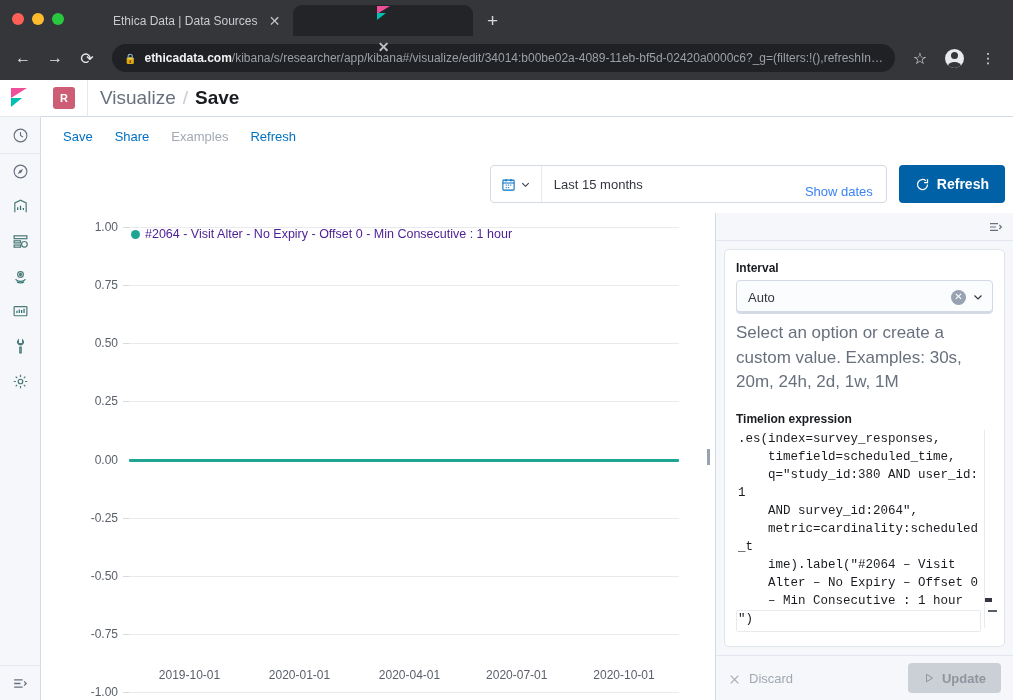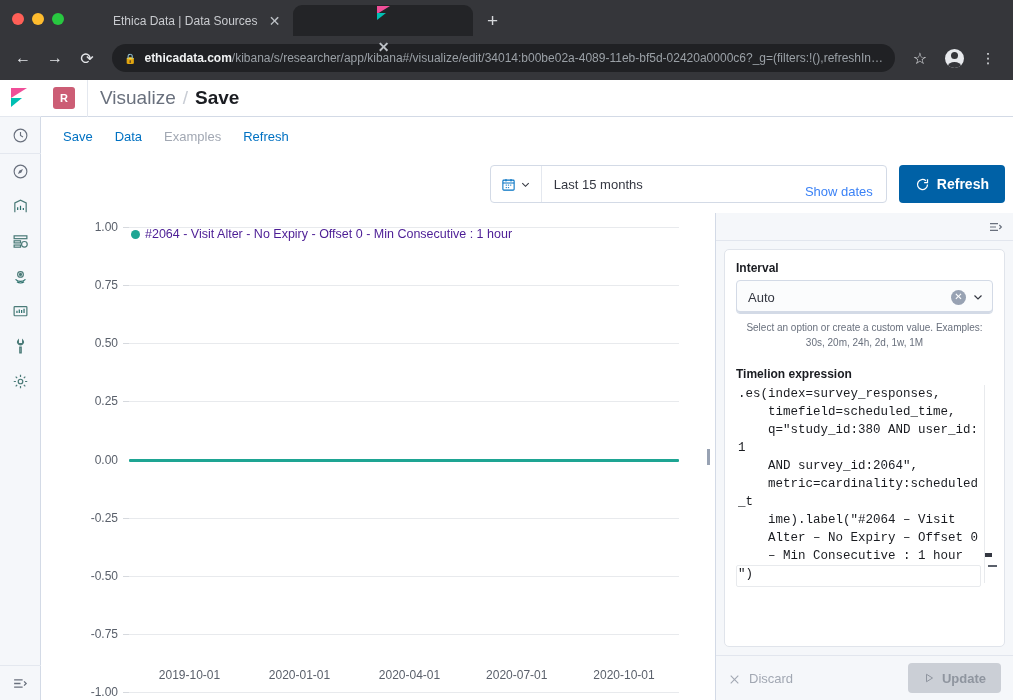--- a/index.html
+++ b/index.html
@@ -257,21 +257,21 @@
     padding: 0 8px 0 11px; gap: 6px;
     box-shadow: inset 0 -2px 0 #d3dae6;
   }
   .combo-value { flex: 1 1 auto; font-size: 13px; color: #343741; }
   .combo-clear {
     width: 15px; height: 15px; border-radius: 50%;
     background: #98a2b3; color: #fff; font-size: 10px;
     display: flex; align-items: center; justify-content: center; line-height: 1;
   }
   .combo-chev { color: #343741; font-size: 10px; display: flex; align-items: center; }
-  .help-text { font-size: 10px; color: #69707d; margin-top: 7px; line-height: 1.45; text-align: center; }
+  .help-text { font-size: 17px; color: #69707d; margin-top: 7px; line-height: 1.45; }
   .expr-label { font-size: 12px; font-weight: bold; color: #1a1c21; margin: 17px 0 0 0; }
   .expr-box { position: relative; margin-top: 2px; }
   .expr-text {
     font-family: "Liberation Mono", monospace;
     font-size: 12.5px; line-height: 18px; color: #1a1c21;
     white-space: pre-wrap; word-break: break-all;
     padding: 2px 14px 2px 2px;
   }
   .expr-scrollbar {
     position: absolute; top: 2px; right: 0; width: 9px; bottom: 2px;
@@ -460,21 +460,21 @@
       <div class="hdr-sep"></div>
       <div class="breadcrumb">
         <span class="crumb-link">Visualize</span>
         <span class="crumb-sep">/</span>
         <span class="crumb-current">Save</span>
       </div>
     </div>
 
     <div class="action-bar">
       <span class="action-link">Save</span>
-      <span class="action-link">Data</span>
+      <span class="action-link">Share</span>
       <span class="action-link disabled">Examples</span>
       <span class="action-link">Refresh</span>
     </div>
 
     <div class="query-bar">
       <div class="datepicker">
         <div class="dp-calendar">
           <span>
             <svg width="15" height="15" viewBox="0 0 24 24" fill="none" stroke="#0071c2" stroke-width="1.7">
               <rect x="3" y="5" width="18" height="16" rx="1.5"></rect>

